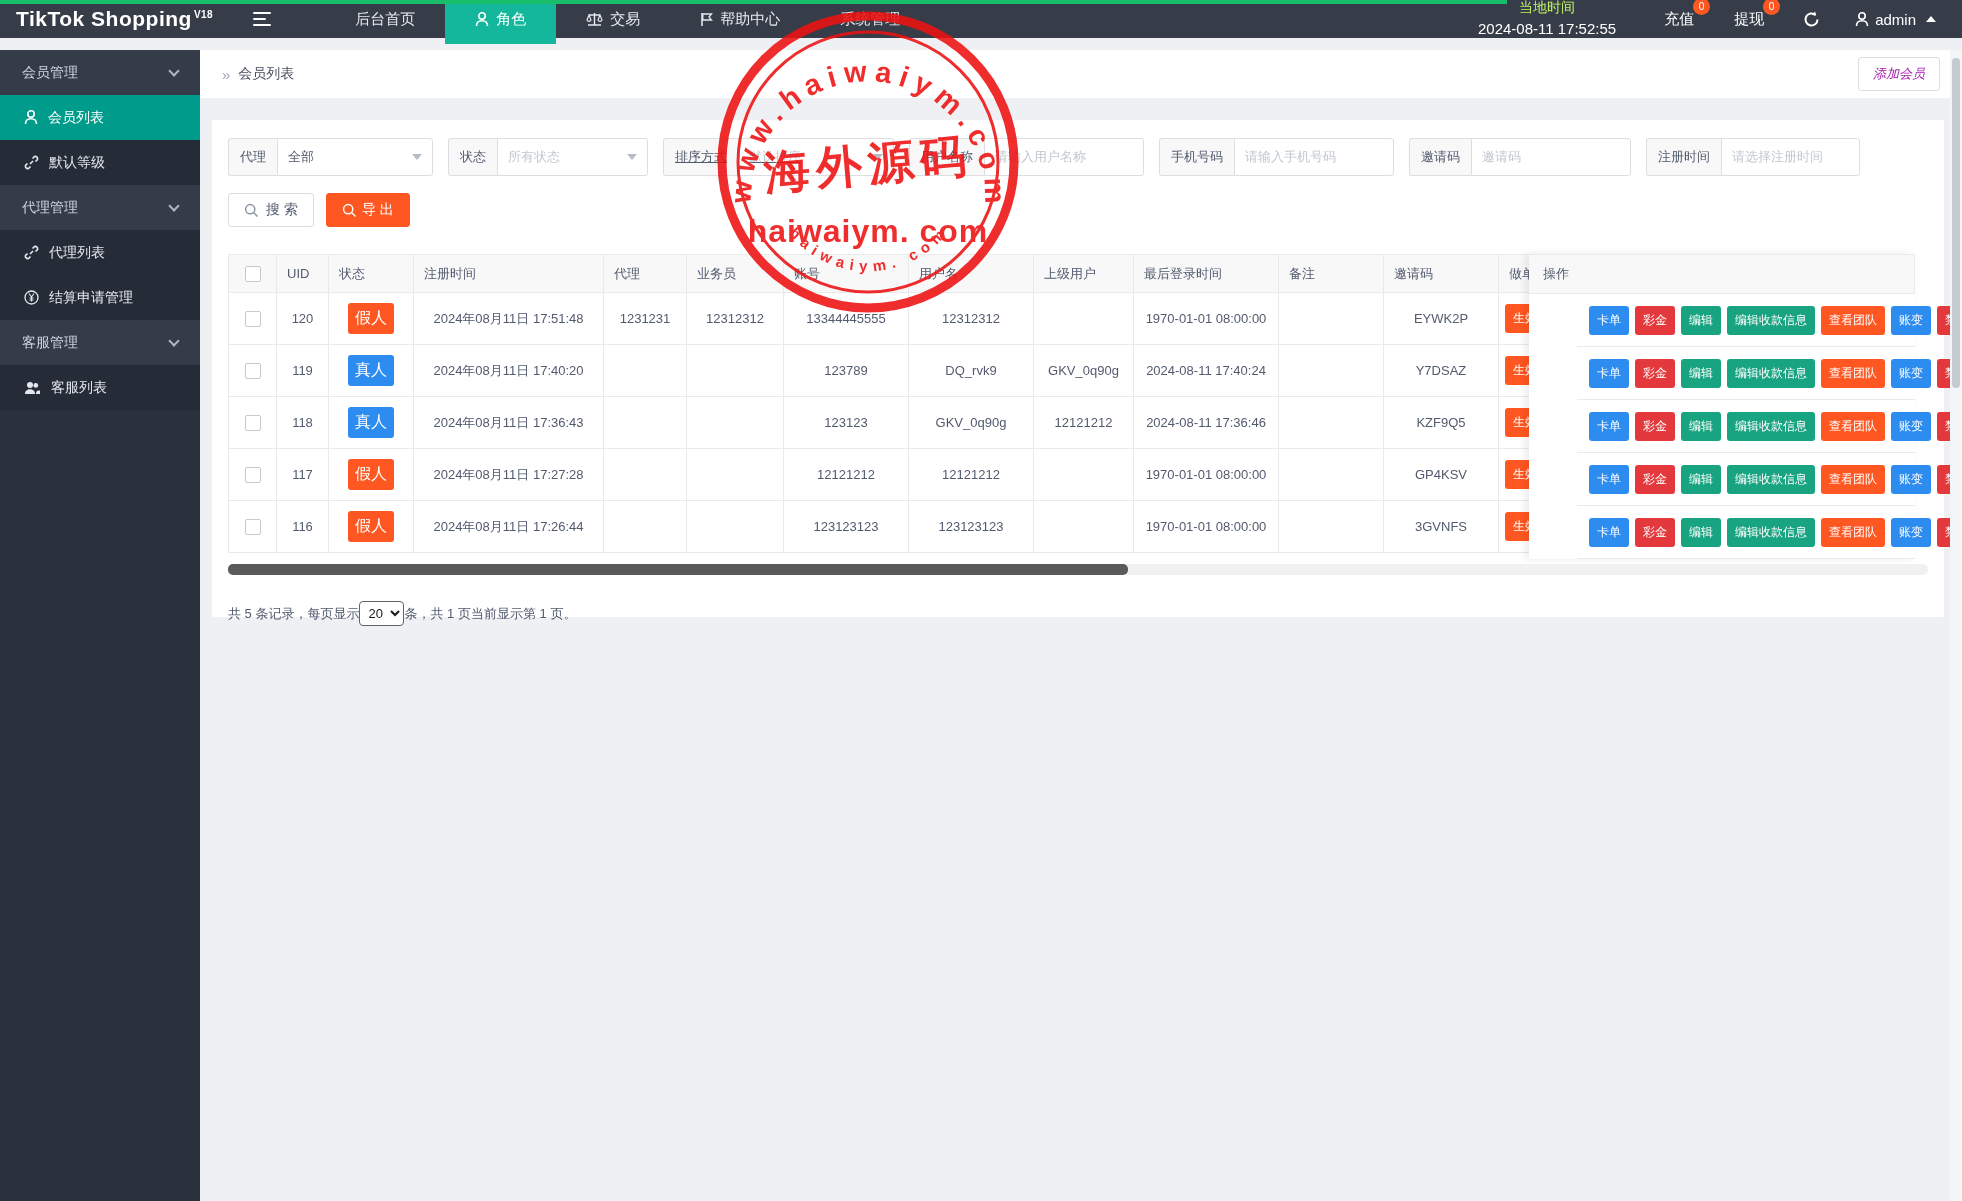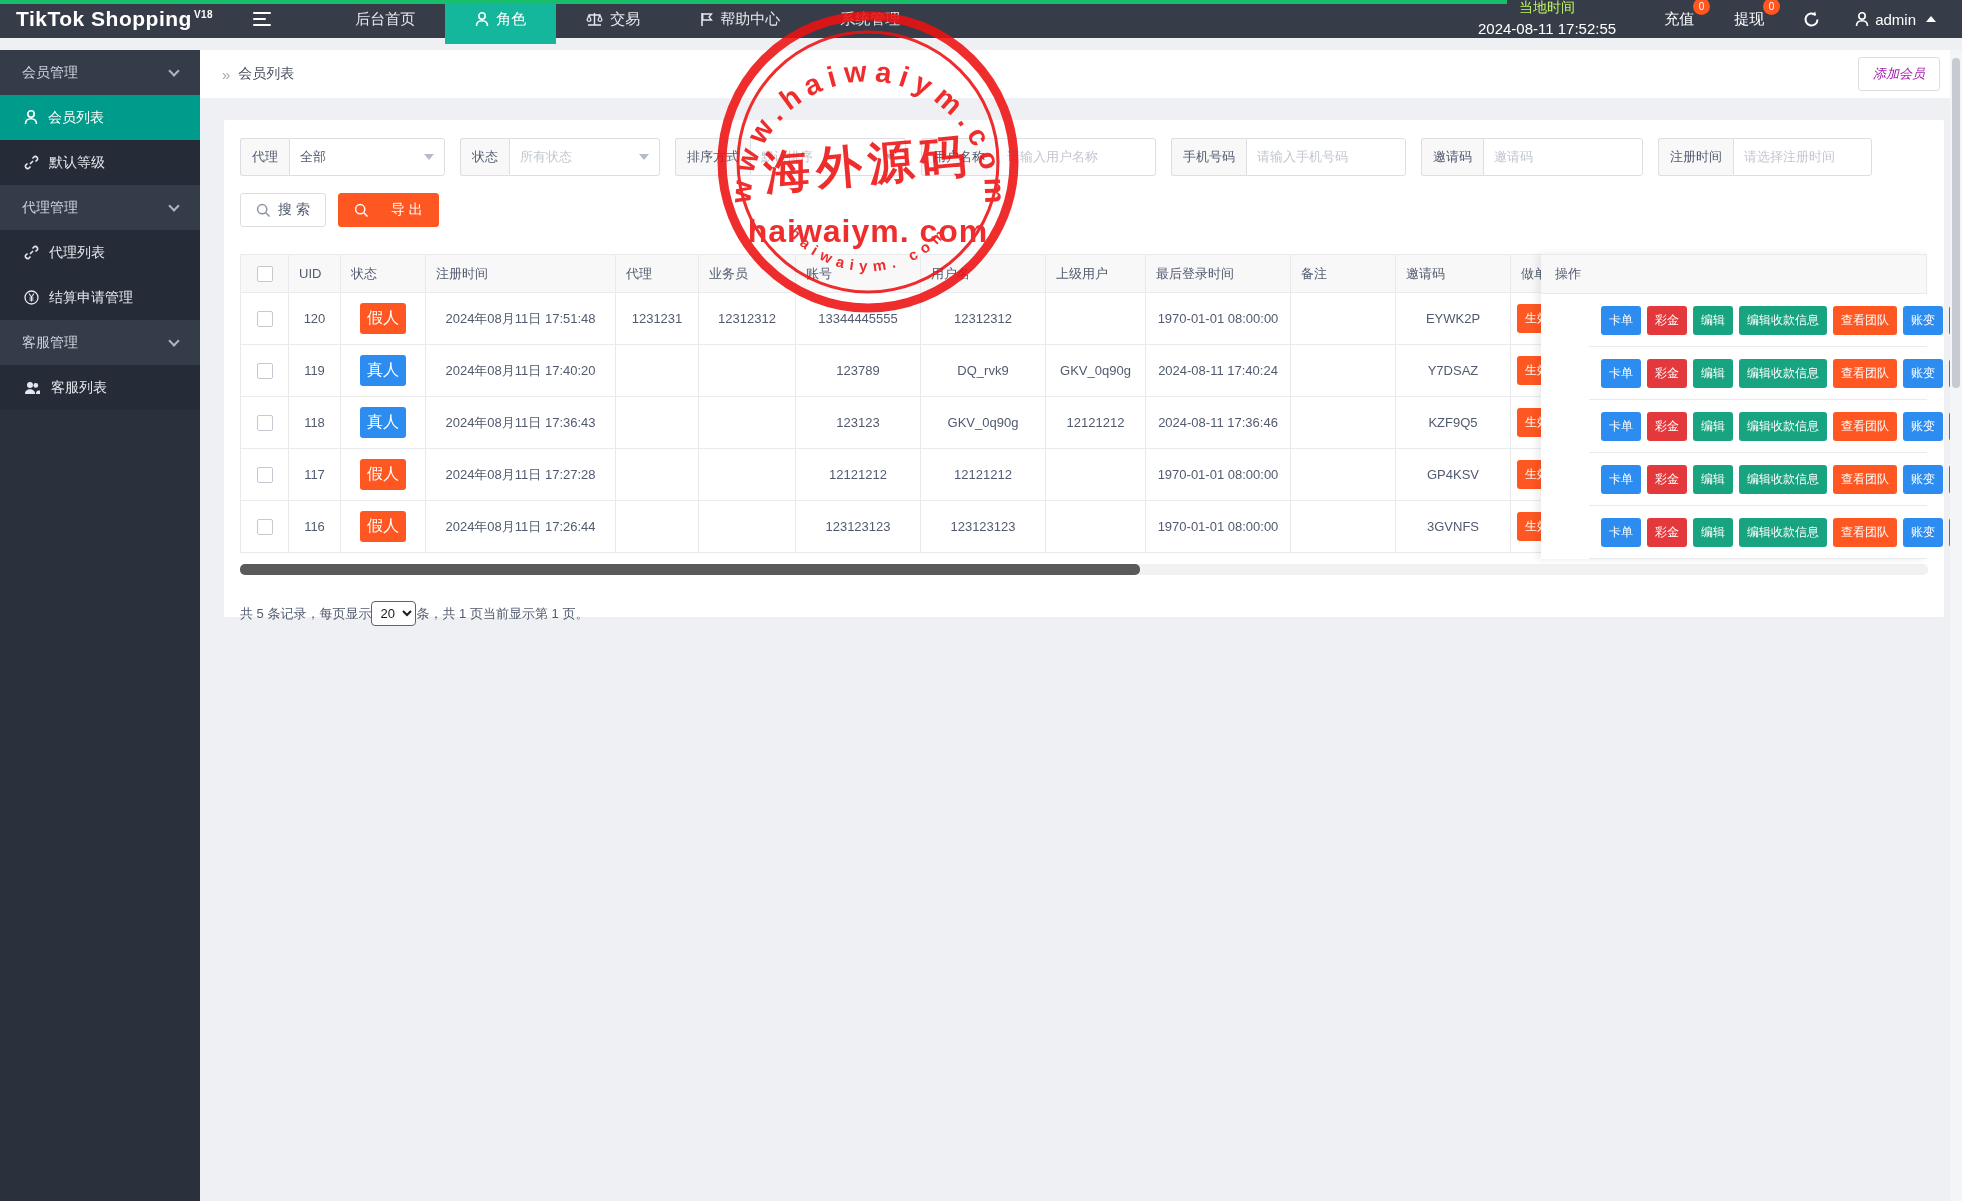--- a/index.html
+++ b/index.html
@@ -36,32 +36,32 @@
   .sitem.active { background:#009c8b; color:#fff; }
   .sitem svg { flex:0 0 auto; }
 
   
   .main { position:absolute; left:200px; top:50px; right:0; bottom:0; }
   .crumbbar { height:48px; background:#fff; display:flex; align-items:center; justify-content:space-between; padding:0 22px; }
   .crumb { font-size:14px; color:#495060; display:flex; align-items:center; gap:8px; }
   .crumb .gg { color:#9ea7b4; font-size:15px; }
   .btn-plain { background:#fff; border:1px solid #dcdee2; border-radius:3px; font-size:13px; color:#a21caf; padding:7px 14px; cursor:pointer;font-style:italic; }
 
-  .card { position:absolute; left:24px; right:18px; top:70px; height:497px; background:#fff; border-radius:2px; }
+  .card { position:absolute; left:12px; right:18px; top:70px; height:497px; background:#fff; border-radius:2px; }
   .filters { display:flex; gap:15px; padding:18px 16px 0 16px; }
   .fgroup { display:flex; height:38px; }
   .flabel { background:#f8f8f9; border:1px solid #dcdee2; border-right:none; border-radius:3px 0 0 3px; font-size:13px; color:#515a6e; display:flex; align-items:center; padding:0 11px; white-space:nowrap; }
   .fctrl { border:1px solid #dcdee2; border-radius:0 3px 3px 0; background:#fff; display:flex; align-items:center; font-size:13px; padding:0 10px; position:relative; flex:1; cursor:pointer; }
   .fctrl.placeholder { color:#c2c7cf; }
   .fctrl .sel-caret { position:absolute; right:10px; width:0; height:0; border-left:5px solid transparent; border-right:5px solid transparent; border-top:6px solid #b6bcc5; }
-  .fg-agent{ width:205px; } .fg-status{ width:200px; } .fg-sort{ width:231px; } .fg-username{ width:235px; } .fg-phone{ width:235px; } .fg-invite{ width:222px; } .fg-regtime{ width:214px; }
+  .fg-agent{ width:205px; } .fg-status{ width:200px; } .fg-sort{ width:231px;text-decoration:underline; } .fg-username{ width:235px; } .fg-phone{ width:235px; } .fg-invite{ width:222px; } .fg-regtime{ width:214px; }
 
   .btnrow { display:flex; gap:12px; padding:17px 16px 0 16px; }
   .btn-search { display:flex; align-items:center; gap:7px; background:#fff; border:1px solid #dcdee2; border-radius:3px; font-size:14px; color:#515a6e; padding:7px 15px; cursor:pointer; }
-  .btn-export { display:flex; align-items:center; gap:22px; background:#ff5722; border:1px solid #ff5722; border-radius:3px; font-size:14px; color:#fff; padding:7px 15px; cursor:pointer; }
+  .btn-export { display:flex; align-items:center; gap:5px; background:#ff5722; border:1px solid #ff5722; border-radius:3px; font-size:14px; color:#fff; padding:7px 15px; cursor:pointer; }
 
   .tbl-zone { position:relative; margin:27px 16px 0 16px; height:306px; }
   table.grid { border-collapse:collapse; table-layout:fixed; width:1325px; }
   .grid th, .grid td { border:1px solid #e8eaec; font-weight:normal; overflow:hidden; white-space:nowrap; }
   .grid thead th { background:#f8f8f9; height:38px; font-size:13px; color:#515a6e; text-align:left; padding:0 0 0 10px; }
   .grid tbody td { height:52px; font-size:13px; color:#515a6e; text-align:center; }
   .cbx { width:16px; height:16px; border:1px solid #c5cad2; border-radius:2px; background:#fff; display:inline-block; vertical-align:middle; cursor:pointer; }
   .badge-st { display:inline-block; color:#fff; font-size:16px; border-radius:3px; padding:5px 7px; }
   .st-orange { background:#ff5722; } .st-blue { background:#2d8cf0; }
   .mini-btn { display:inline-block; color:#fff; font-size:12px; border-radius:3px; padding:6px 8px; border:none; cursor:pointer; white-space:nowrap; font-family:inherit; }

